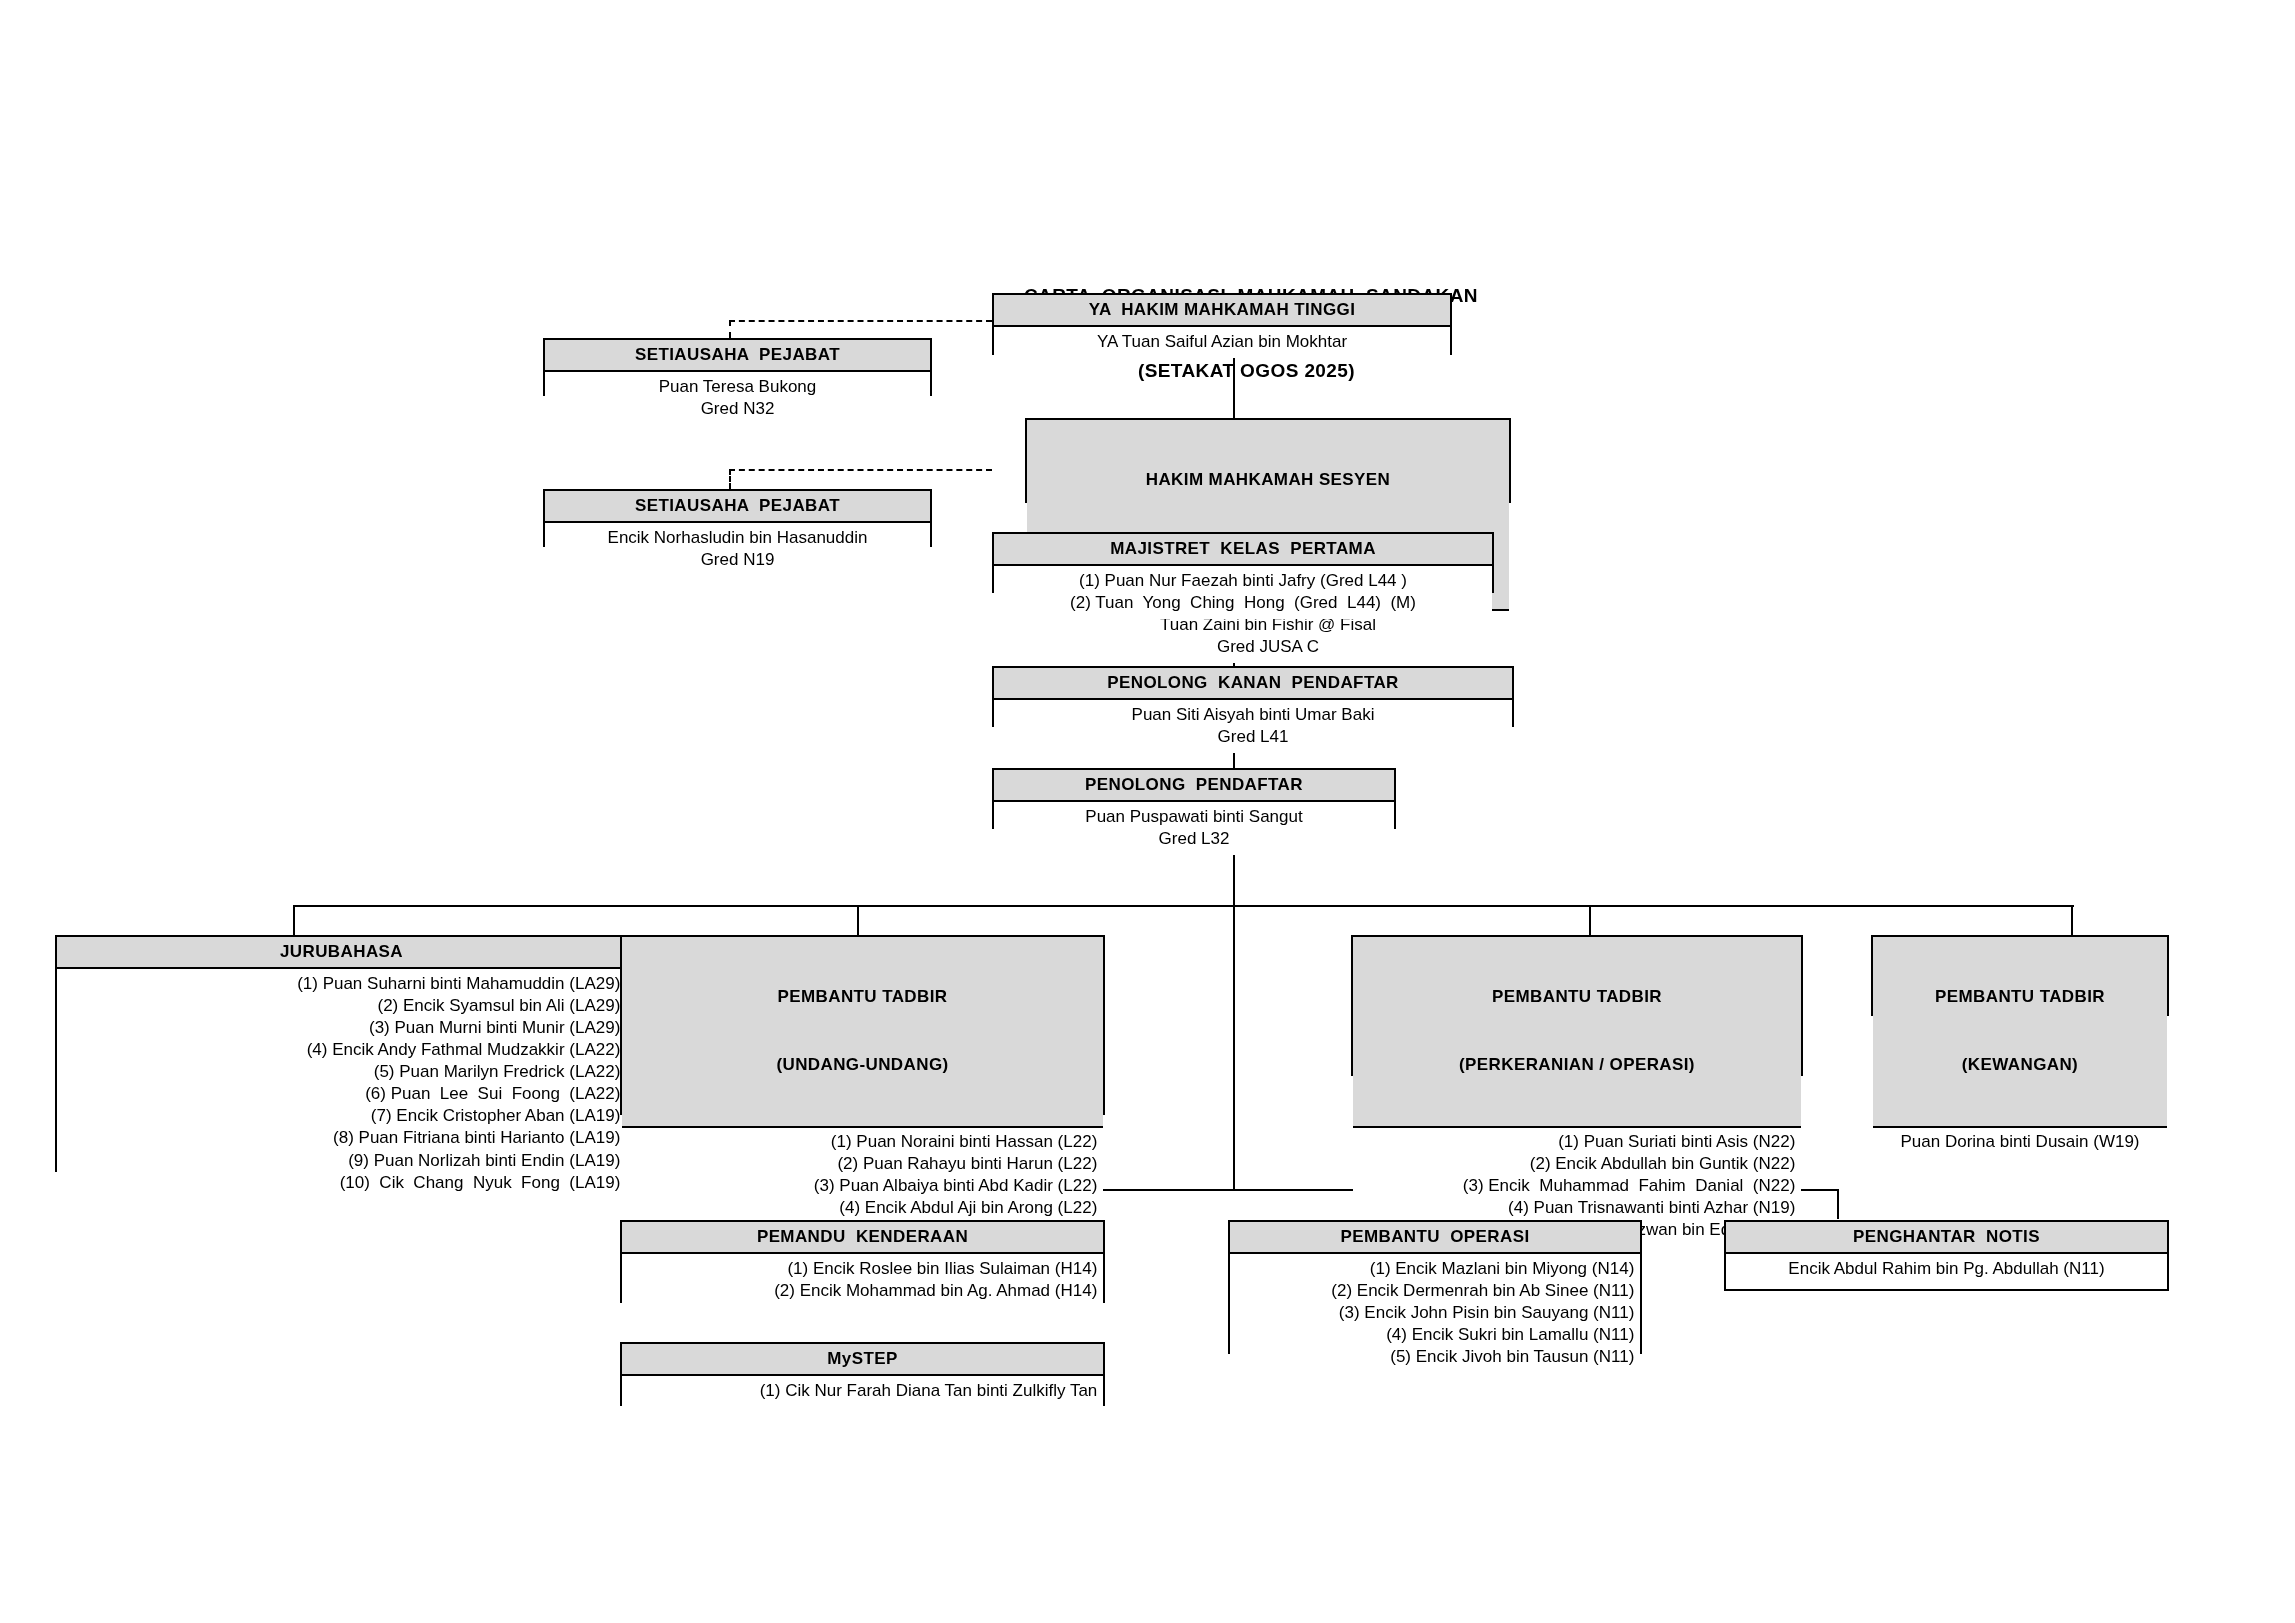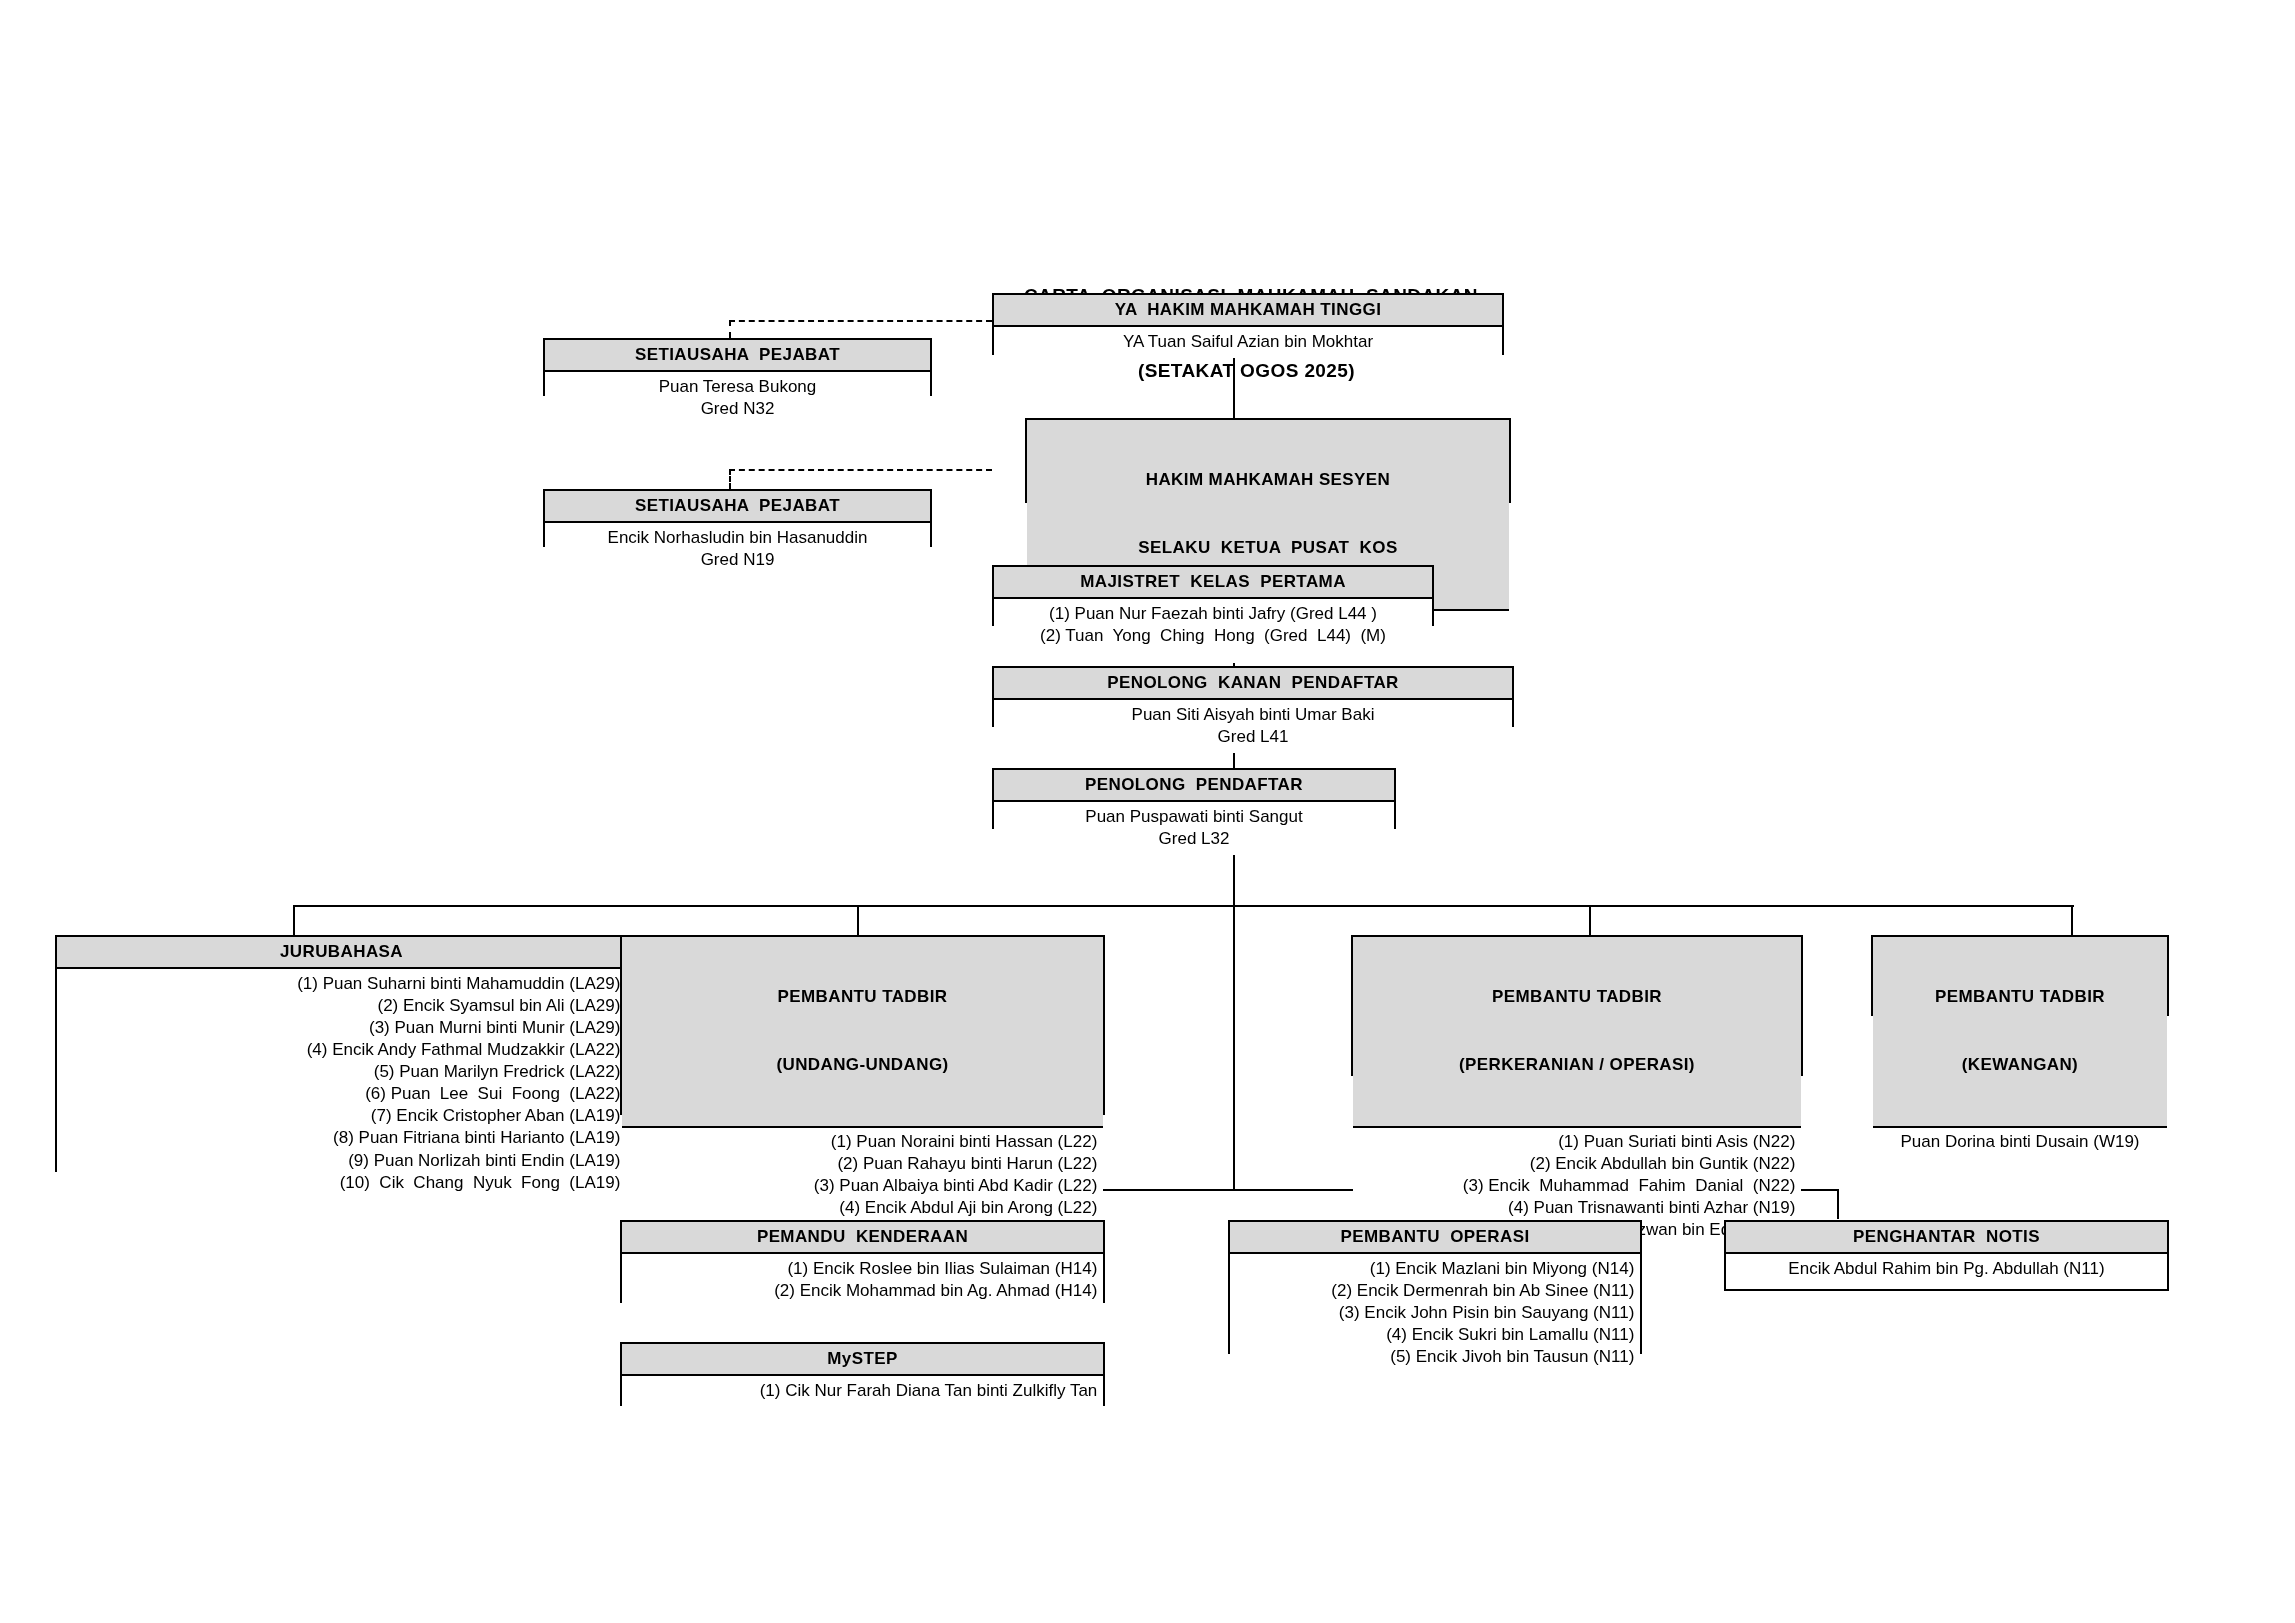--- a/index.html
+++ b/index.html
@@ -113,21 +113,21 @@
   <div class="conn v" style="left:822px; top:1189px; height:30px;"></div>
   <div class="conn v" style="left:1412px; top:1189px; height:30px;"></div>
   <div class="conn v" style="left:1837px; top:1189px; height:30px;"></div>
 
   <div class="dash-h" style="left:729px; top:320px; width:263px;"></div>
   <div class="dash-v" style="left:729px; top:320px; height:17.7px;"></div>
 
   <div class="dash-h" style="left:729px; top:469px; width:263px;"></div>
   <div class="dash-v" style="left:729px; top:469px; height:20px;"></div>
 
-  <div class="node" style="left:992px; top:293px; width:512px; height:62px;">
+  <div class="node" style="left:992px; top:293px; width:460px; height:62px;">
     <div class="node-head">YA  HAKIM MAHKAMAH TINGGI</div>
     <div class="node-body center">
       <div class="row">YA Tuan Saiful Azian bin Mokhtar</div>
     </div>
   </div>
 
   <div class="node" style="left:543px; top:338px; width:389px; height:58px;">
     <div class="node-head">SETIAUSAHA  PEJABAT</div>
     <div class="node-body center">
       <div class="row">Puan Teresa Bukong</div>
@@ -147,21 +147,21 @@
   </div>
 
   <div class="node" style="left:543px; top:489px; width:389px; height:58px;">
     <div class="node-head">SETIAUSAHA  PEJABAT</div>
     <div class="node-body center">
       <div class="row">Encik Norhasludin bin Hasanuddin</div>
       <div class="row">Gred N19</div>
     </div>
   </div>
 
-  <div class="node" style="left:992px; top:565px; width:442px; height:61px;">
+  <div class="node" style="left:992px; top:532px; width:502px; height:61px;">
     <div class="node-head">MAJISTRET  KELAS  PERTAMA</div>
     <div class="node-body center">
       <div class="row">(1) Puan Nur Faezah binti Jafry (Gred L44 )</div>
       <div class="row">(2) Tuan  Yong  Ching  Hong  (Gred  L44)  (M)</div>
     </div>
   </div>
 
   <div class="node" style="left:992px; top:666px; width:522px; height:61px;">
     <div class="node-head">PENOLONG  KANAN  PENDAFTAR</div>
     <div class="node-body center">

